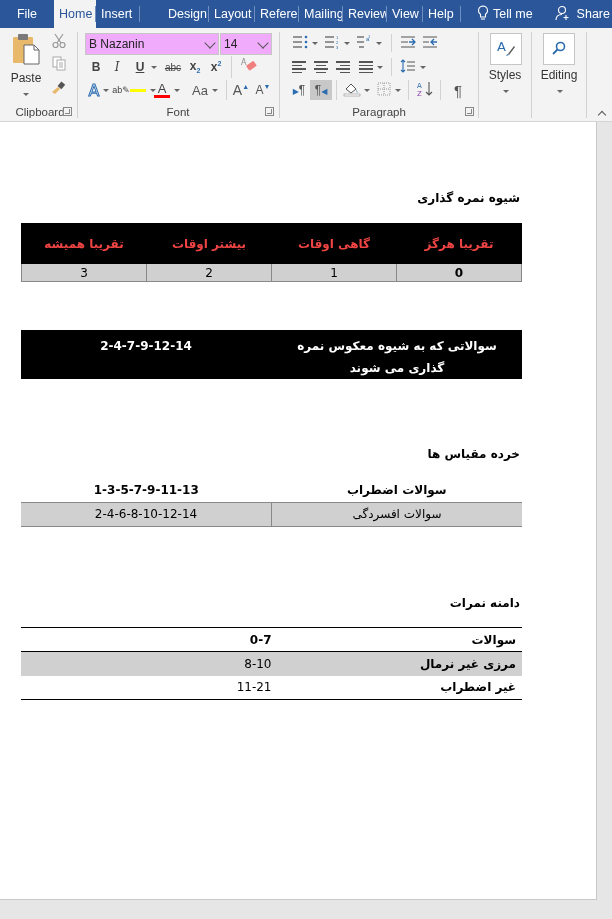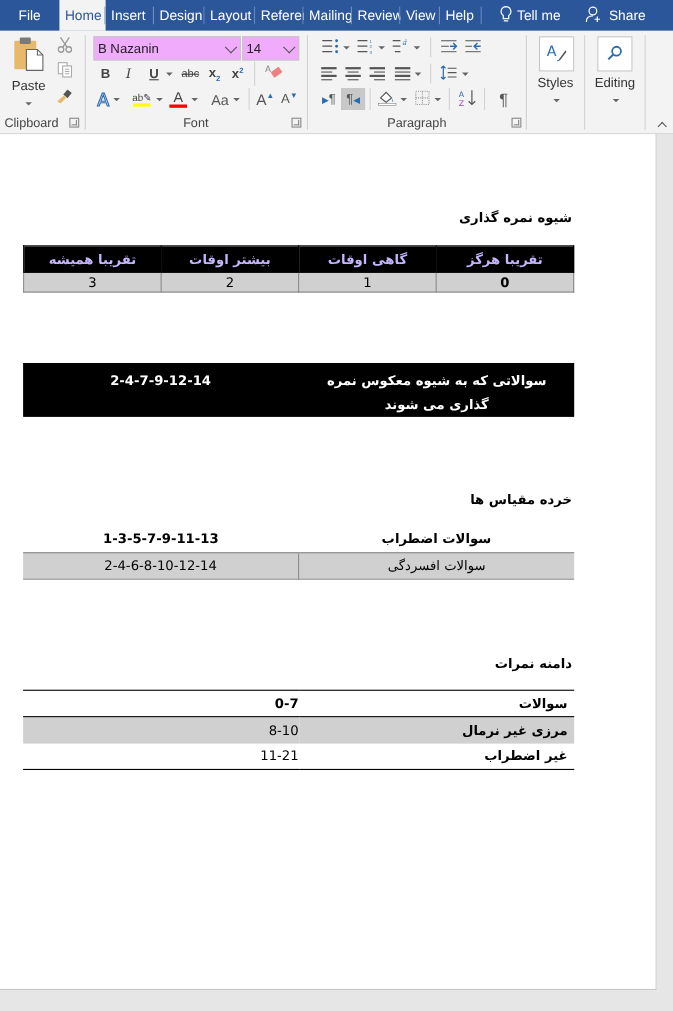--- a/index.html
+++ b/index.html
@@ -30,21 +30,21 @@
   .lines span { display: block; height: 1.5px; background: #555; }
 
   
   .docarea { position: absolute; left: 0; top: 122px; width: 612px; height: 797px; background: #e6e6e6; }
   .page { position: absolute; left: 0; top: 0; width: 597px; height: 778px; background: #fff; border-right: 1px solid #c8c8c8; border-bottom: 1px solid #c8c8c8; }
   .scroll-track { position: absolute; right: 0; top: 0; width: 15px; height: 778px; background: #e6e6e6; }
   .doc { position: absolute; font-family: "DejaVu Sans", sans-serif; direction: rtl; color: #000; }
   .heading { font-size: 12px; font-weight: bold; right: 90px; text-align: right; }
   table { border-collapse: collapse; }
   .t1 { position: absolute; left: 21px; top: 101px; width: 501px; font-size: 12px; direction: rtl; }
-  .t1 th { background: #000; color: #c4b5fd; height: 24px; font-weight: bold; width: 25%; text-align: center; border: 1px solid #000; }
+  .t1 th { background: #000; color: #ef4444; height: 40px; font-weight: bold; width: 25%; text-align: center; border: 1px solid #000; }
   .t1 td { background: #d0d0d0; height: 18px; text-align: center; border: 1px solid #888; font-size: 12px; }
   .t1 td.bold { font-weight: bold; }
   .t2 { position: absolute; left: 21px; top: 208px; width: 501px; height: 49px; background: #000; color: #fff; font-size: 12px; font-weight: bold; direction: rtl; }
   .t2 .c1 { position: absolute; right: 10px; top: 5px; width: 230px; text-align: center; line-height: 22px; }
   .t2 .c2 { position: absolute; left: 10px; top: 5px; width: 230px; text-align: center; line-height: 22px; direction: ltr; }
   .t3 { position: absolute; left: 21px; top: 356px; width: 501px; font-size: 12px; direction: rtl; }
   .t3 td { height: 24px; text-align: center; width: 50%; }
   .t3 tr.r1 td { font-weight: bold; border-bottom: 1px solid #888; }
   .t3 tr.r2 td { background: #d0d0d0; border-bottom: 1px solid #888; }
   .t3 tr.r2 td.first { border-left: 1px solid #888; font-weight: normal; }
@@ -56,21 +56,21 @@
   .t4 tr.shade td { background: #d0d0d0; }
   .t4 tr.first td { border-bottom: 1px solid #000; }
 </style>
 </head>
 <body>
 
 <div class="tabbar">
   <div class="tab file">File</div>
   <div class="tab active sep" style="width:42px;">Home</div>
   <div class="tab sep" style="width:44px;">Insert</div>
-  <div class="tab sep" style="width:46px;">Design</div>
+  <div class="tab sep" style="width:46px;margin-left:23px;">Design</div>
   <div class="tab sep" style="width:46px;">Layout</div>
   <div class="tab sep" style="width:44px;">Referer</div>
   <div class="tab sep" style="width:44px;">Mailing</div>
   <div class="tab sep" style="width:44px;">Review</div>
   <div class="tab sep" style="width:36px;">View</div>
   <div class="tab sep" style="width:38px;">Help</div>
   <div class="tellme">
     <span>
       <svg width="12" height="16" viewBox="0 0 12 16">
           <path d="M6 1a4.5 4.5 0 0 0-2.5 8.2V12h5V9.2A4.5 4.5 0 0 0 6 1z" fill="none" stroke="#fff" stroke-width="1.1"></path>
@@ -129,21 +129,21 @@
       </span>
     </div>
     <div class="ibtn" style="left:50px; top:51px; width:18px; height:18px;">
       <span>
         <svg width="16" height="14" viewBox="0 0 16 14">
             <path d="M1 12l6-5 2 2-5 5z" fill="#e8b96a"></path>
             <rect x="8" y="2" width="5" height="6" transform="rotate(40 10 5)" fill="#555"></rect>
           </svg>
       </span>
     </div>
-    <div class="glabel" style="text-align:left; left:4px;">Clipboard</div>
+    <div class="glabel" style="text-align:center; left:4px;">Clipboard</div>
     <div class="launcher"></div>
   </div>
   <div class="vsep" style="left:77px;"></div>
 
   <div class="group" style="left:78px; width:200px;">
     <div class="combo" style="left:7px; top:5px; width:134px; padding-left:3px;">
       <span>B Nazanin</span>
       <span class="chev"></span>
     </div>
     <div class="combo" style="left:142px; top:5px; width:52px; padding-left:3px;">
@@ -176,21 +176,21 @@
             <text x="1" y="8" font-size="8" fill="#888" font-family="DejaVu Sans">A</text>
             <rect x="7" y="6" width="9" height="6" rx="1" transform="rotate(-35 11 9)" fill="#f08080"></rect>
           </svg>
       </span>
     </div>
     <div class="ibtn" style="left:8px; top:52px; width:26px; height:20px;">
       <span style="color:#fff; font-size:16px; -webkit-text-stroke:1px #2b6cb0; font-family:'DejaVu Sans',sans-serif;">A</span>
       <span class="dd" style="margin-left:4px;"></span>
     </div>
     <div class="ibtn" style="left:40px; top:52px; width:32px; height:20px;">
-      <span style="display:flex; flex-direction:column; align-items:center;">
+      <span style="display:flex; flex-direction:row; align-items:center;">
         <span style="font-size:9px; color:#444; line-height:10px;">ab✎</span>
         <span style="display:block; width:16px; height:3px; background:#ffff00;"></span>
       </span>
       <span class="dd" style="margin-left:4px;"></span>
     </div>
     <div class="ibtn" style="left:74px; top:52px; width:30px; height:20px;">
       <span style="display:flex; flex-direction:column; align-items:center;">
         <span style="font-size:13px; color:#444; line-height:13px;">A</span>
         <span style="display:block; width:16px; height:3px; background:#ff0000;"></span>
       </span>

